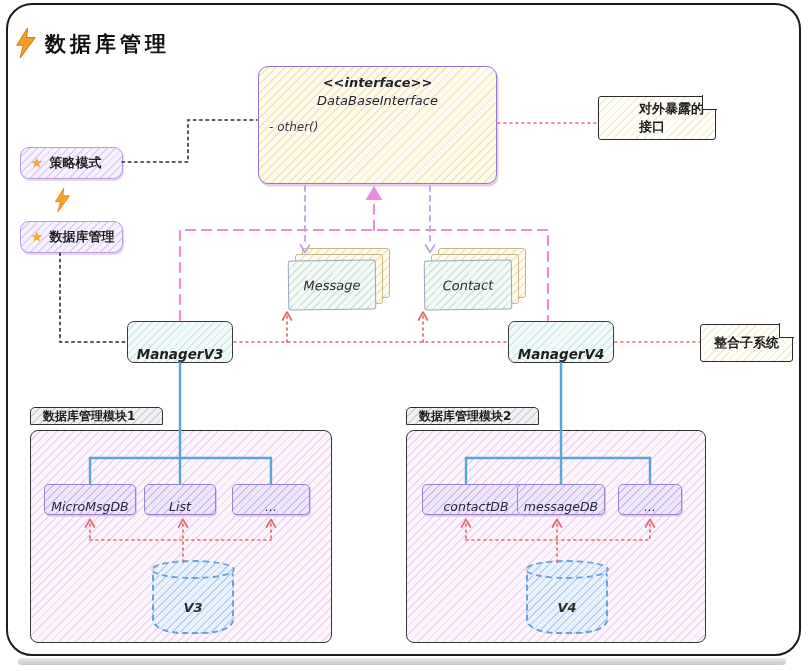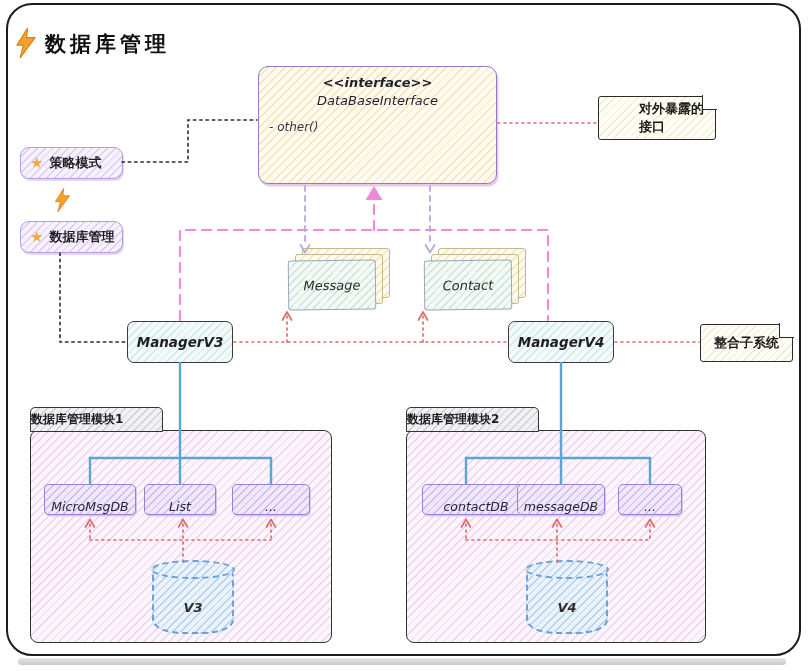--- a/index.html
+++ b/index.html
@@ -65,28 +65,28 @@
   .layer.l2 { left:7px;  top:6px; }
   .layer.l1 {
     left:0; top:12px; border-color:#98a8b8;
     display:flex; align-items:center; justify-content:center;
     font-size:13px; font-style:italic; color:#2c2c2c; transform:rotate(-0.6deg);
   }
 
   .manager {
     position:absolute; width:106px; height:42px; top:321px;
     border:1.7px solid #3a3a3a; border-radius:7px;
-    display:flex; align-items:center; justify-content:center;
+    display:flex; align-items:flex-end; justify-content:center;
     font-size:13.5px; font-style:italic; font-weight:600; color:#1f1f1f;
   }
 
   .module-tab {
-    position:absolute; top:407px; width:133px; height:25px; z-index:3;
+    position:absolute; top:407px; width:133px; height:18px; z-index:3;
     border:1.6px solid #333; border-radius:5px 5px 0 0;
-    display:flex; align-items:center; padding-left:0;
+    display:flex; align-items:center; padding-left:12px;
     font-size:12px; font-weight:700; color:#1c1c1c;
   }
   .module-body {
     position:absolute; top:430px; height:213px; z-index:1;
     border:1.7px solid #333; border-radius:8px;
   }
   .dbbox {
     position:absolute; top:484px; height:31px; z-index:2;
     border:1.5px solid #9b7fd4; border-radius:5px;
     display:flex; align-items:flex-end; justify-content:center;

